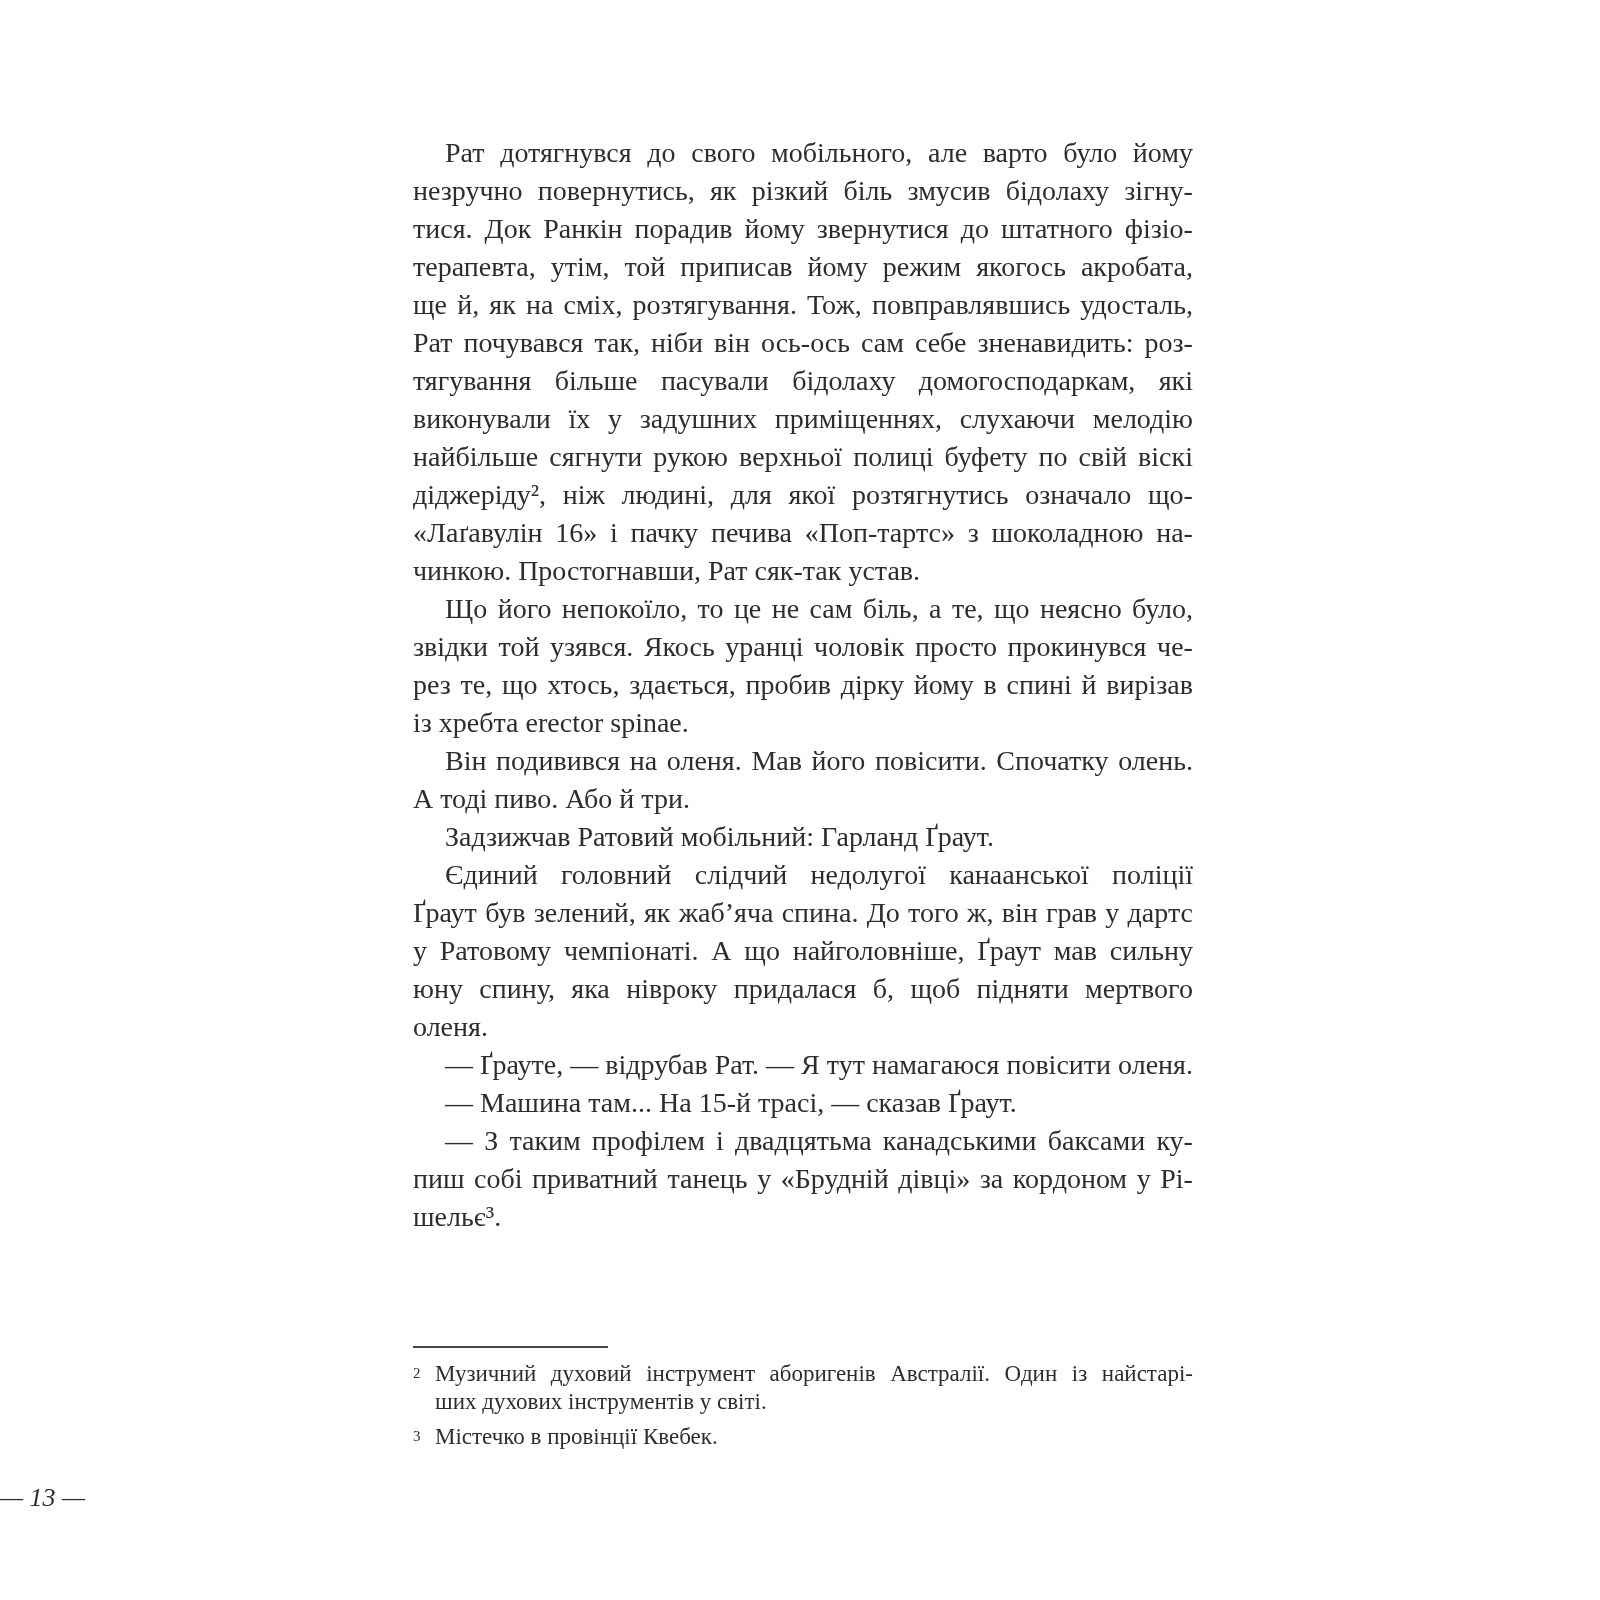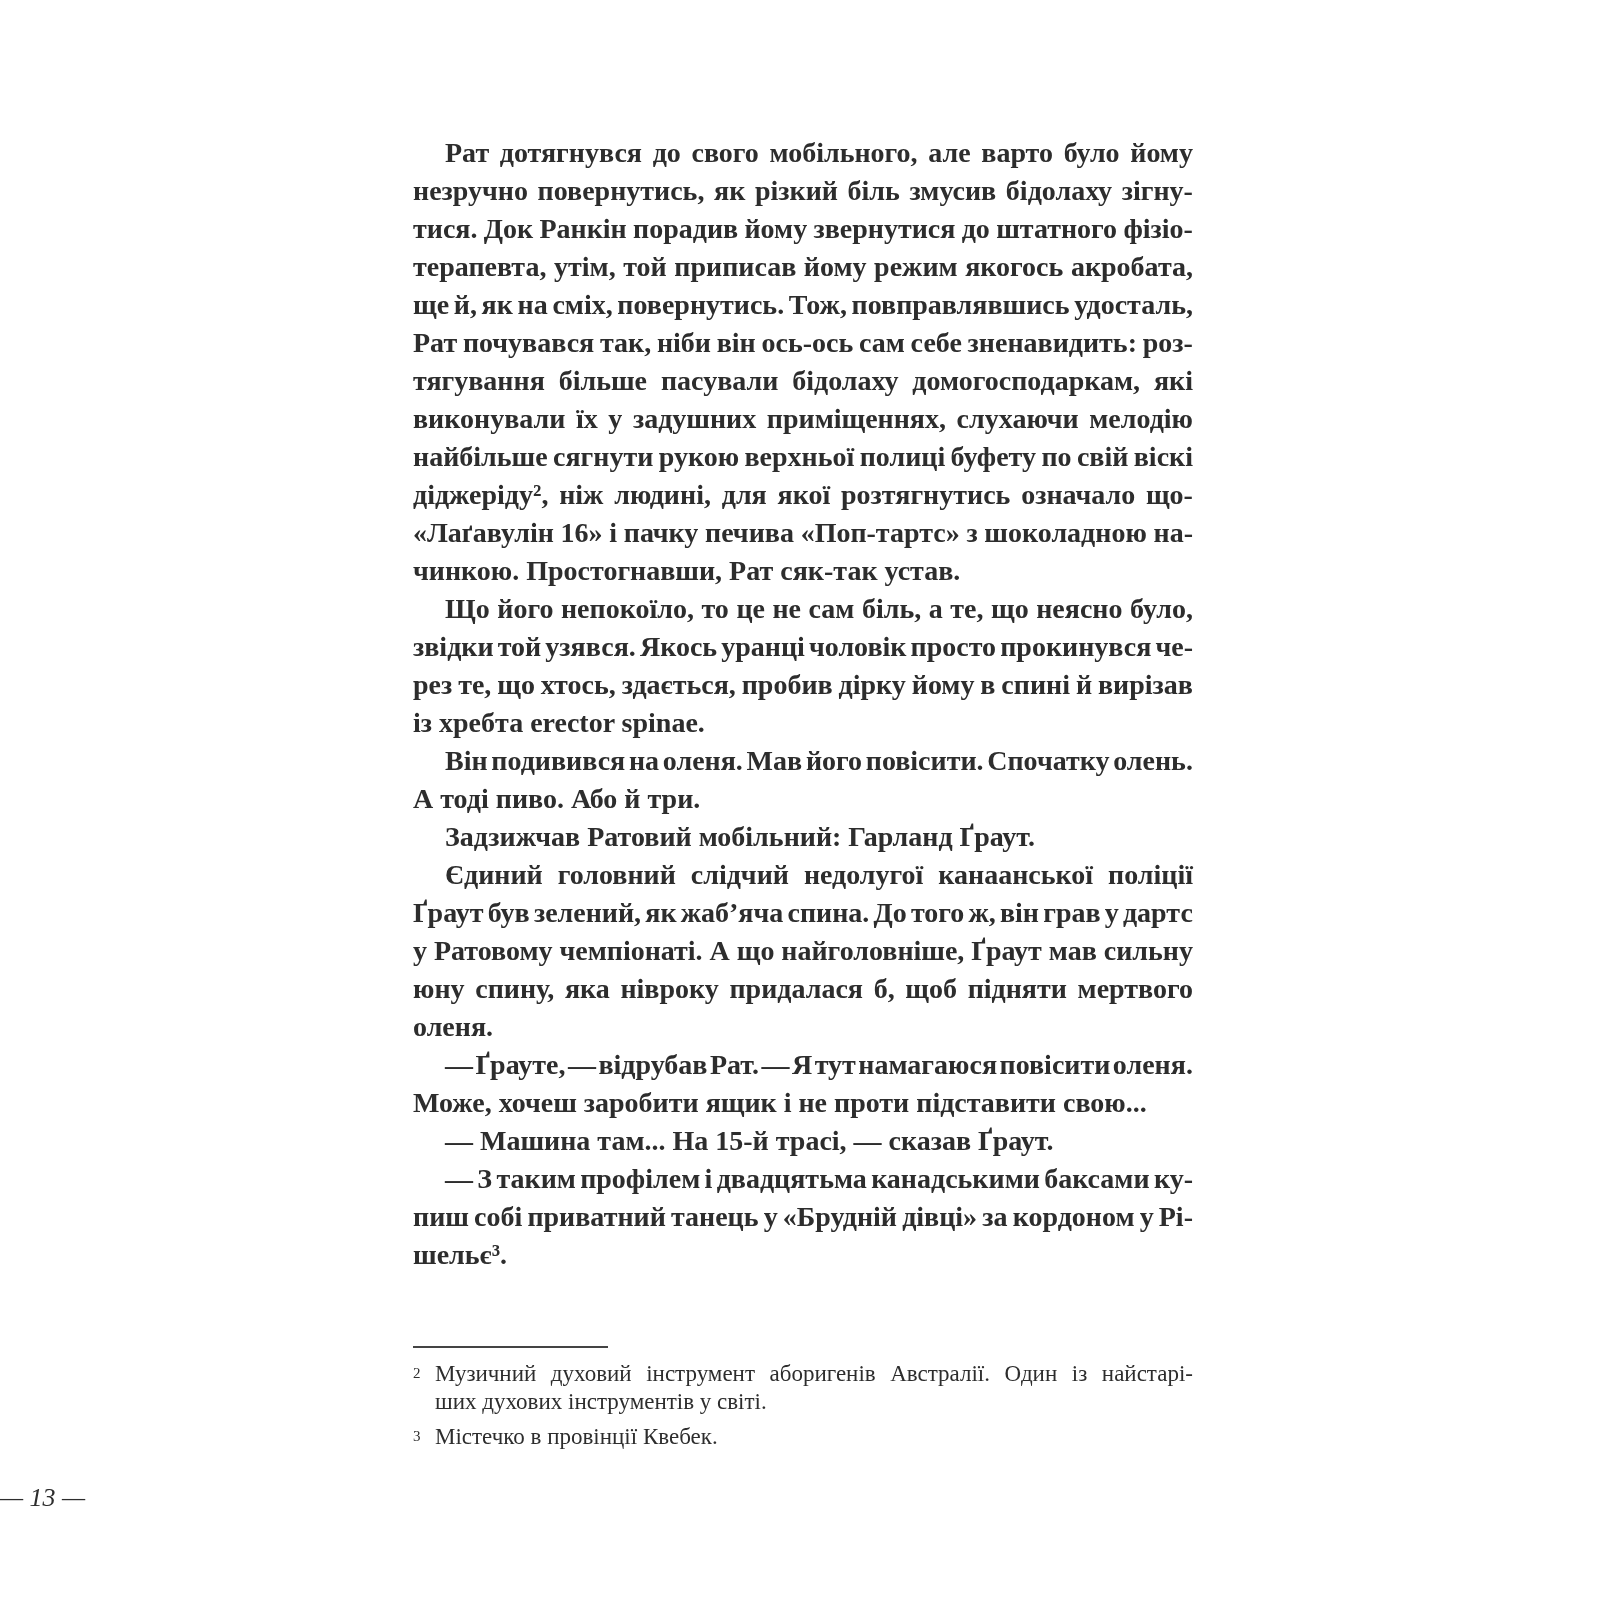--- a/index.html
+++ b/index.html
@@ -17,21 +17,20 @@
     color: #2d2d2d;
   }
   
   .body-text {
     position: absolute;
     left: 413px;
     top: 134px;
     width: 780px;
     font-size: 28px;
     line-height: 38px;
-    font-weight: bold;
   }
   .para { margin: 0; padding: 0; }
   .line {
     height: 38px;
     line-height: 38px;
     white-space: nowrap;
   }
   .line.just {
     display: flex;
     justify-content: space-between;
@@ -129,21 +128,21 @@
           <span>режим</span>
           <span>якогось</span>
           <span>акробата,</span>
         </div>
         <div class="line just">
           <span>ще</span>
           <span>й,</span>
           <span>як</span>
           <span>на</span>
           <span>сміх,</span>
-          <span>повернутись.</span>
+          <span>розтягування.</span>
           <span>Тож,</span>
           <span>повправлявшись</span>
           <span>удосталь,</span>
         </div>
         <div class="line just">
           <span>Рат</span>
           <span>почувався</span>
           <span>так,</span>
           <span>ніби</span>
           <span>він</span>
@@ -319,21 +318,20 @@
           <span>—</span>
           <span>відрубав</span>
           <span>Рат.</span>
           <span>—</span>
           <span>Я</span>
           <span>тут</span>
           <span>намагаюся</span>
           <span>повісити</span>
           <span>оленя.</span>
         </div>
-        <div class="line">Може, хочеш заробити ящик і не проти підставити свою...</div>
       </div>
       <div class="para">
         <div class="line indent">— Машина там... На 15-й трасі, — сказав Ґраут.</div>
       </div>
       <div class="para">
         <div class="line just indent">
           <span>—</span>
           <span>З</span>
           <span>таким</span>
           <span>профілем</span>

